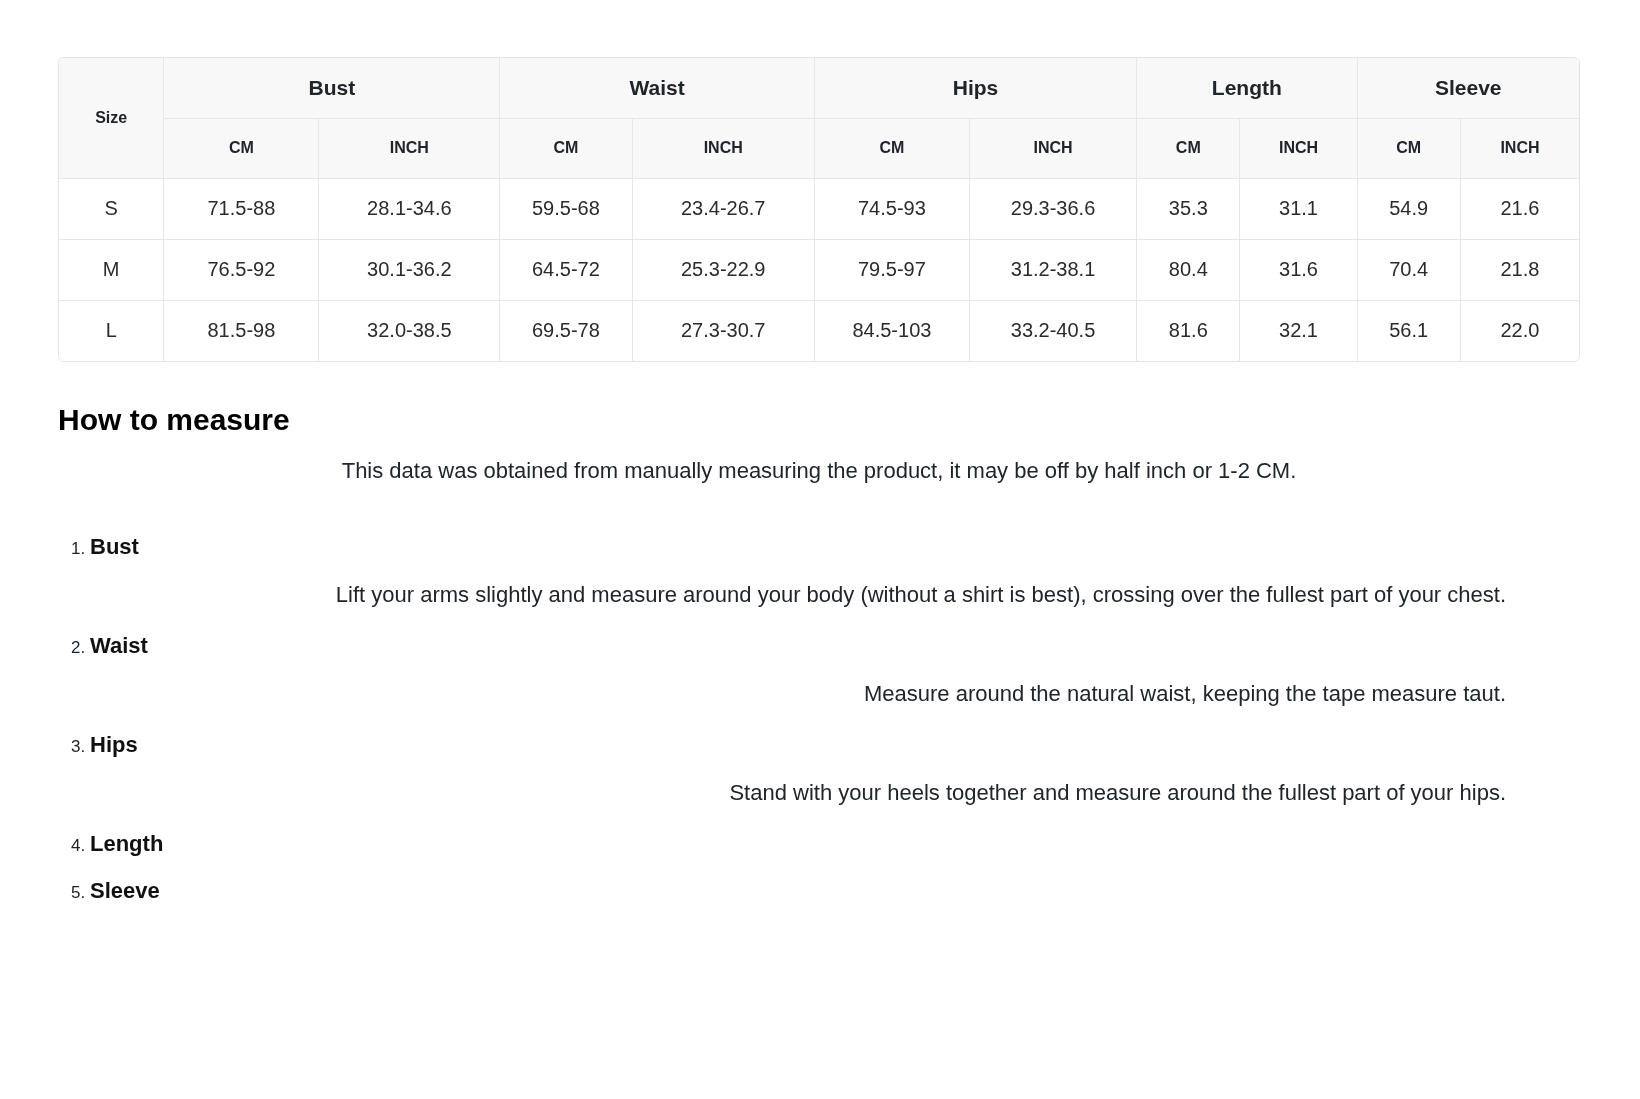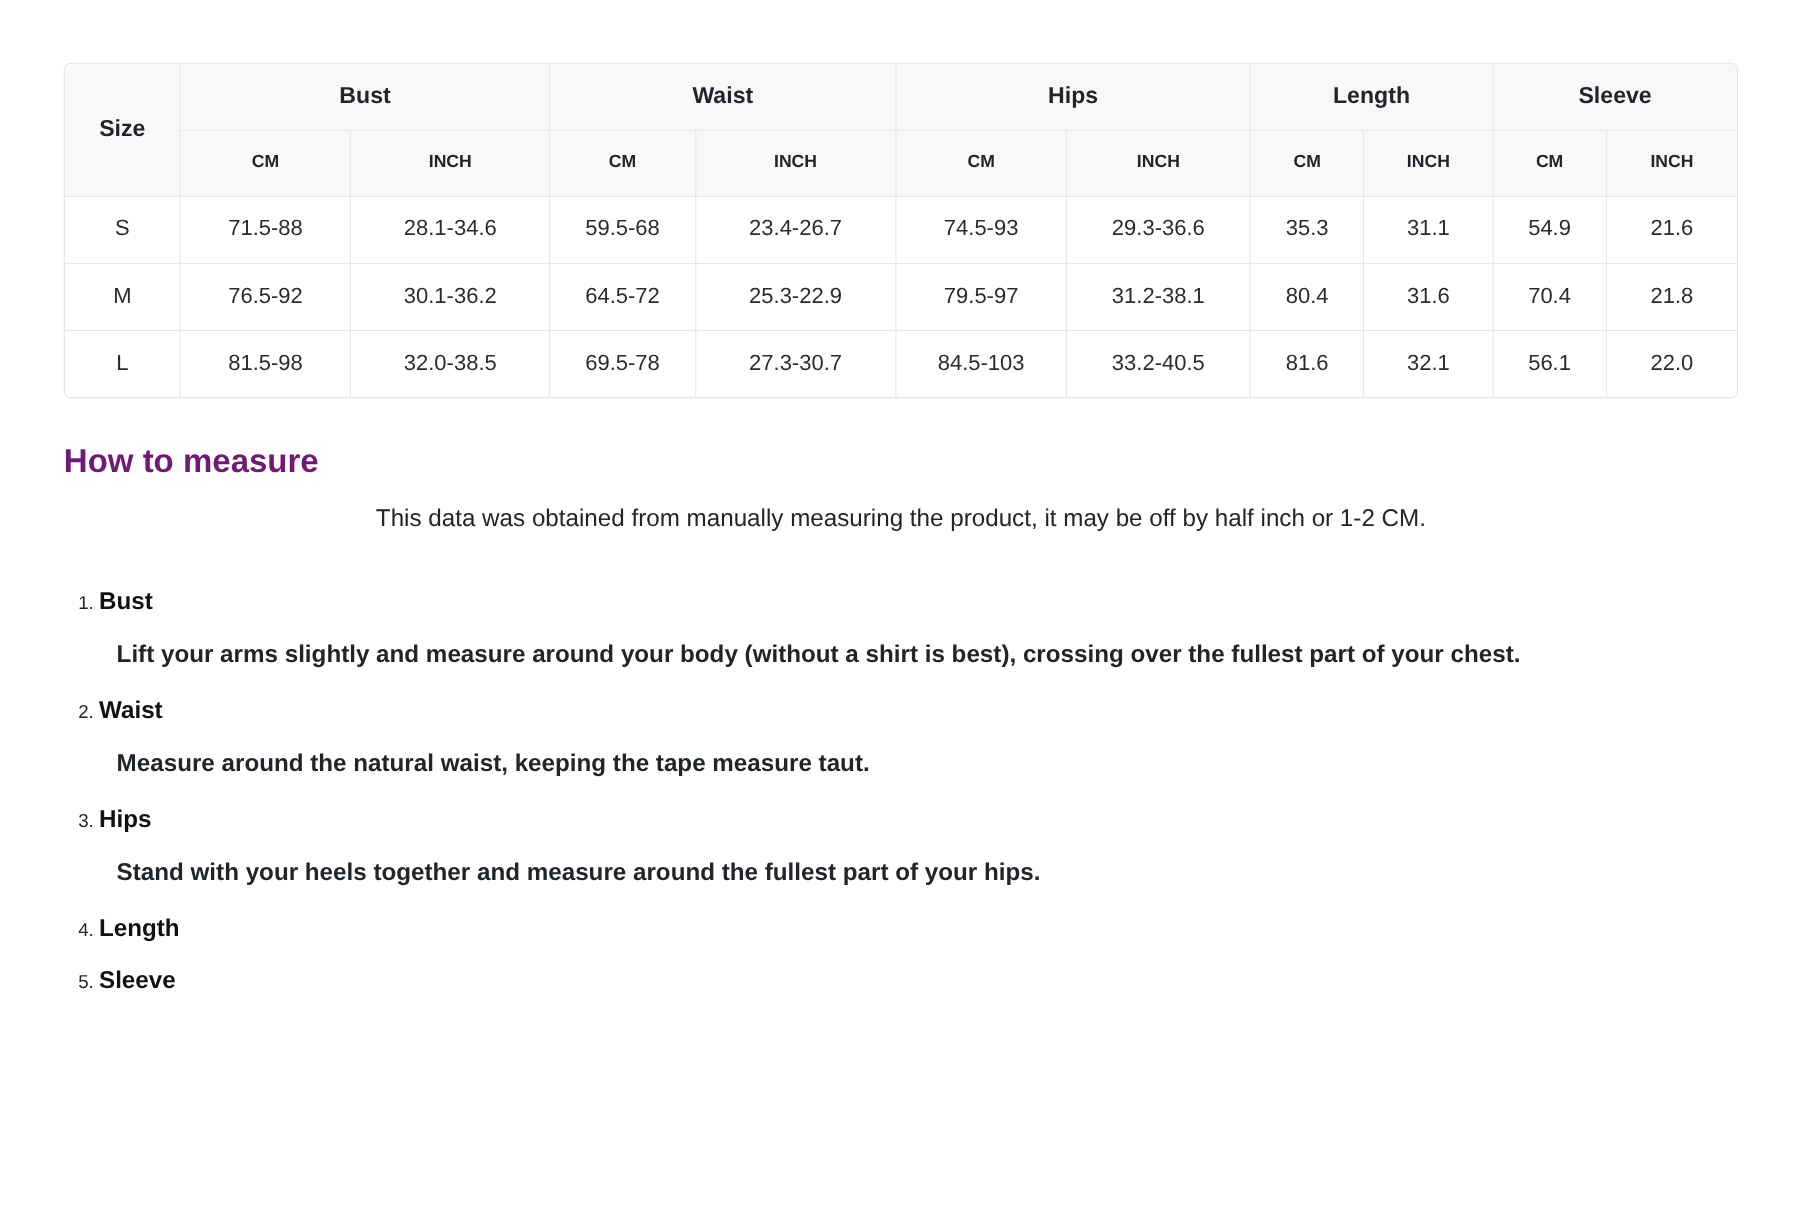--- a/index.html
+++ b/index.html
@@ -36,36 +36,36 @@
     padding: 0 4px;
   }
   table.size-chart th:last-child, table.size-chart td:last-child { border-right: none; }
   table.size-chart tbody tr:last-child td { border-bottom: none; }
   table.size-chart thead th {
     background: #f8f8f8;
     font-weight: 700;
   }
   .group-row th { height: 60px; font-size: 21px; }
   .unit-row th { height: 60px; font-size: 16px; }
-  th.size-th { font-size: 21px; }
+  th.size-th { font-size: 16px; }
   table.size-chart tbody td {
     height: 61px;
     font-size: 20px;
     font-weight: 400;
     background: #ffffff;
     color: #2b2b2b;
   }
 
   
   h2.htm-title {
     margin: 40px 0 18px 0;
     font-size: 30px;
     line-height: 36px;
     font-weight: 700;
-    color: #701a75;
+    color: #000000;
   }
   p.htm-intro {
     margin: 0 0 47px 0;
     font-size: 22px;
     line-height: 30px;
     text-align: center;
   }
   ol.steps {
     margin: 0;
     padding: 0 0 0 32px;
@@ -74,25 +74,26 @@
   ol.steps li { margin-bottom: 19px; }
   ol.steps li::marker { font-size: 17px; color: #212529; }
   .step-term {
     font-weight: 700;
     font-size: 22px;
     line-height: 28px;
     margin-bottom: 16px;
     color: #111111;
   }
   .step-desc {
-    font-weight: 700;
+    font-weight: 400;
     font-size: 22px;
     line-height: 36px;
     max-width: 1412px;
-    margin: 16px;
+    margin: 4px;
+    text-align: right;
   }
 </style>
 </head>
 <body>
 
 <div class="page">
 
   <div class="table-wrap">
     <table class="size-chart">
       <colgroup>

